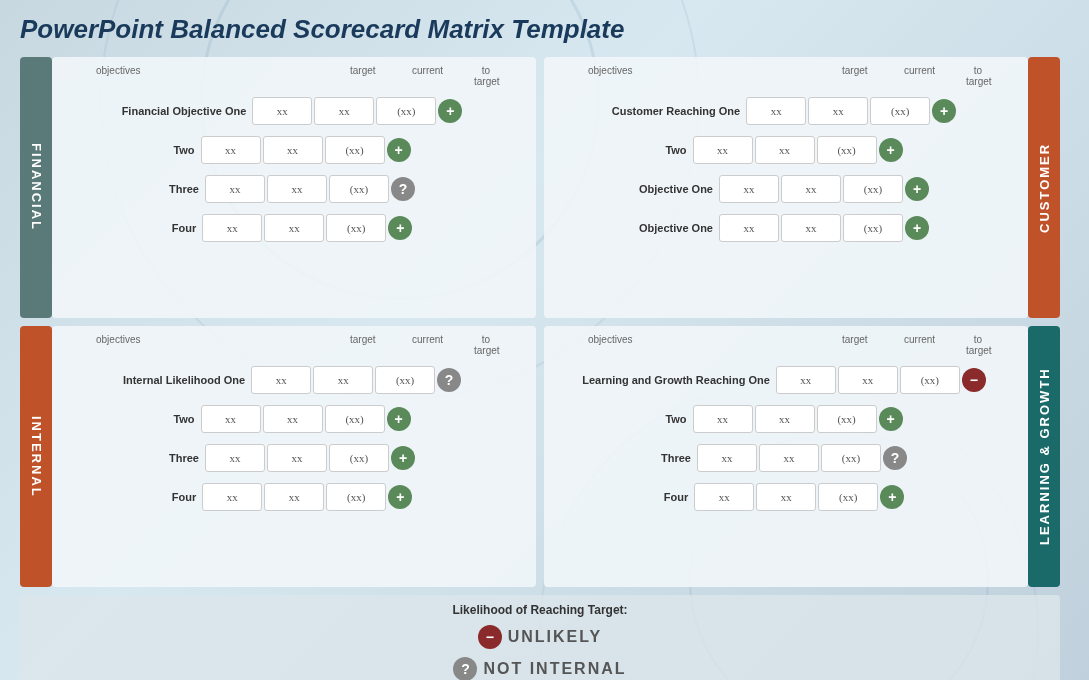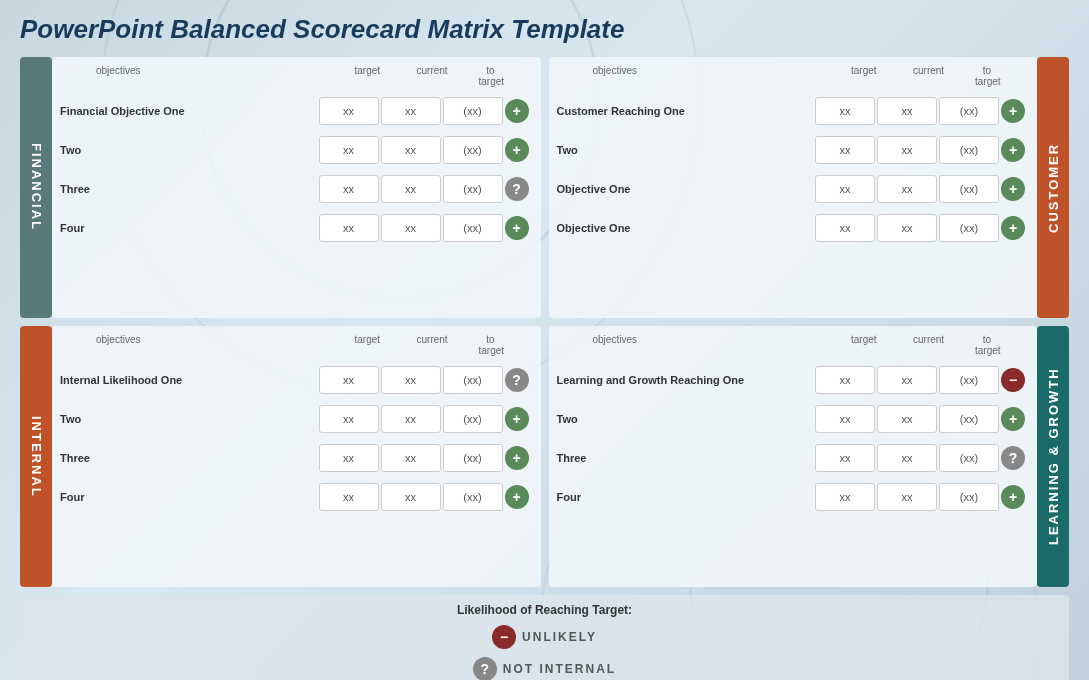--- a/index.html
+++ b/index.html
@@ -9,21 +9,21 @@
       background: #e8e8e8;
       font-family: Arial, sans-serif;
       overflow: hidden;
     }
 
     .page-wrapper {
       width: 1089px;
       height: 680px;
       background: linear-gradient(135deg, #c8d8e0 0%, #d8e8f0 40%, #c0d0dc 100%);
       position: relative;
-      padding: 14px 20px 10px 20px;
+      padding: 14px 29px 10px 20px;
     }
 
     
     .bg-circles {
       position: absolute;
       top: 0; left: 0; right: 0; bottom: 0;
       overflow: hidden;
       pointer-events: none;
       z-index: 0;
     }
@@ -103,20 +103,21 @@
       text-align: center;
       margin-left: 36px;
     }
     .col-header.objectives { text-align: left; }
 
     .panel-rows {
       display: flex;
       flex-direction: column;
       gap: 3px;
       flex: 1;
+      align-items: center;
     }
 
     .data-row {
       display: grid;
       grid-template-columns: 1fr 60px 60px 60px 28px;
       gap: 2px;
       align-items: center;
       min-height: 36px;
     }
 
@@ -133,20 +134,21 @@
       border: 1px solid #ccc;
       border-radius: 3px;
       text-align: center;
       font-size: 11px;
       color: #555;
       padding: 4px 2px;
       height: 28px;
       display: flex;
       align-items: center;
       justify-content: center;
+      font-family: Liberation Serif, serif;
     }
 
     .action-btn {
       width: 24px;
       height: 24px;
       border-radius: 50%;
       display: flex;
       align-items: center;
       justify-content: center;
       font-size: 14px;
@@ -187,21 +189,21 @@
       font-weight: 600;
     }
 
     .legend-item {
       display: flex;
       align-items: center;
       gap: 6px;
     }
 
     .legend-text {
-      font-size: 12px;
+      font-size: 16px;
       font-weight: 900;
       letter-spacing: 2px;
       color: #555;
     }
   </style>
 </head>
 <body>
 
 <div class="page-wrapper">
 

